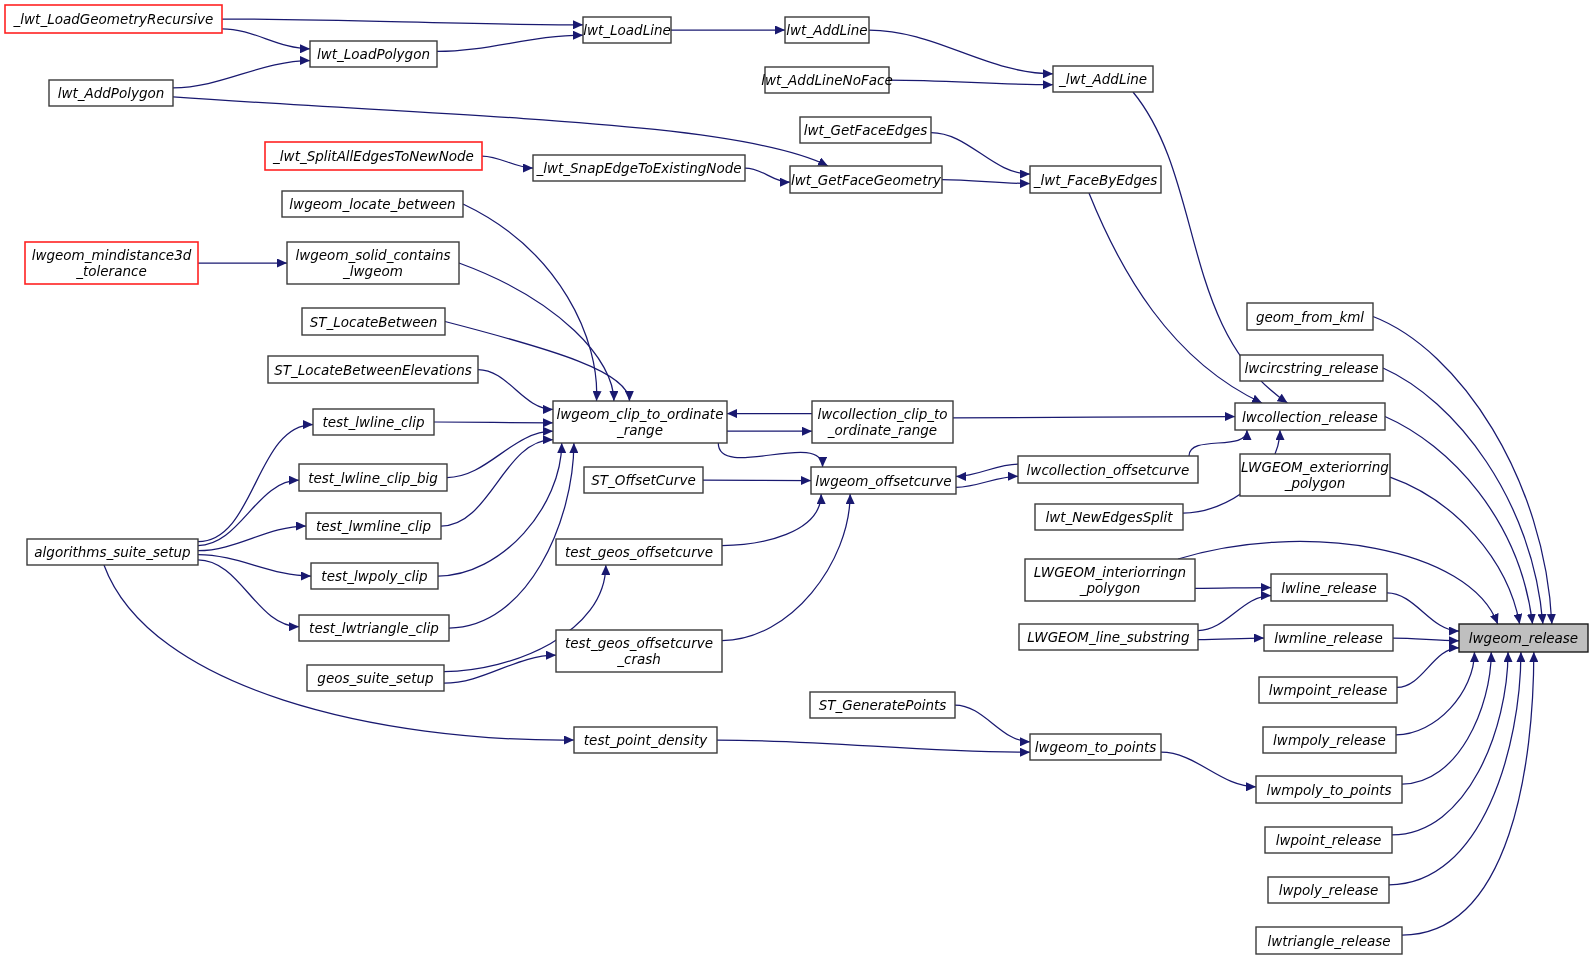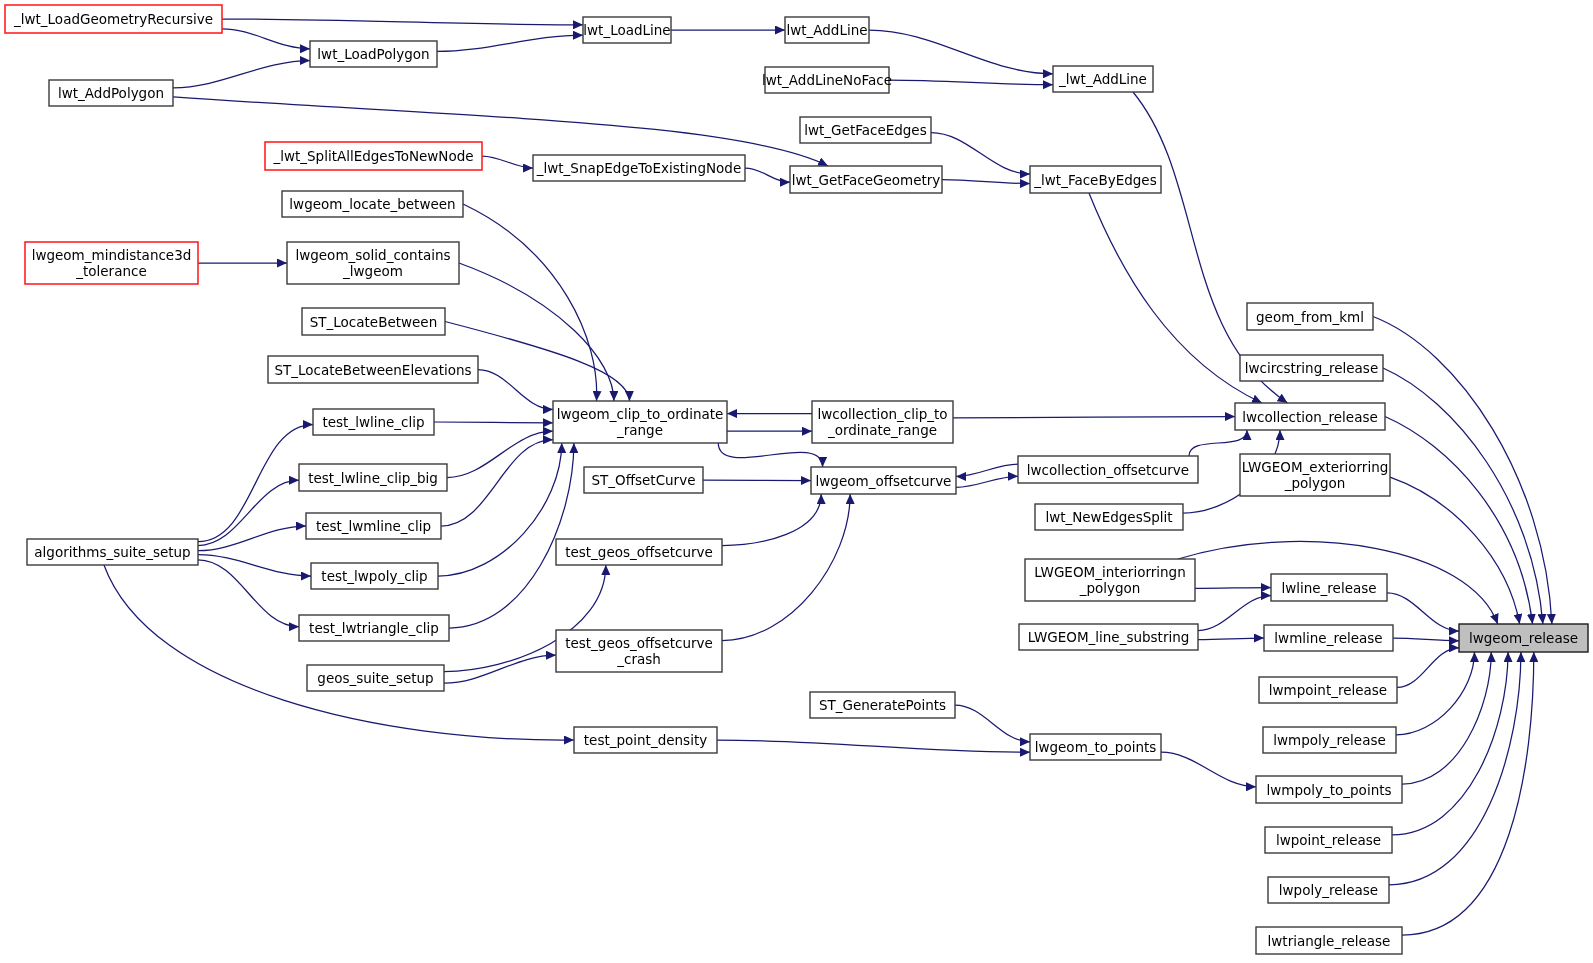--- a/index.html
+++ b/index.html
@@ -1,17 +1,17 @@
 <!DOCTYPE html>
 <html><head>
 <meta charset="utf-8">
 <style>
   html,body{margin:0;padding:0;background:#ffffff;}
   .stage{position:relative;width:1593px;height:963px;background:#ffffff;overflow:hidden;
-         font-family:"DejaVu Sans","Liberation Sans",sans-serif;}
+         font-family:"DejaVu Sans","Liberation Sans",sans-serif;font-style:italic;}
   svg{display:block;}
   .node-rect{fill:#ffffff;stroke:#3b3b3b;stroke-width:1.4;}
   .node-rect.red{stroke:#ff2222;stroke-width:1.6;}
   .node-rect.main{fill:#bfbfbf;stroke:#1a1a1a;}
   .node-label{fill:#000000;font-size:13.5px;font-family:"DejaVu Sans","Liberation Sans",sans-serif;}
   .edge{fill:none;stroke:#191970;stroke-width:1.25;}
 </style>
 </head>
 <body>
 

